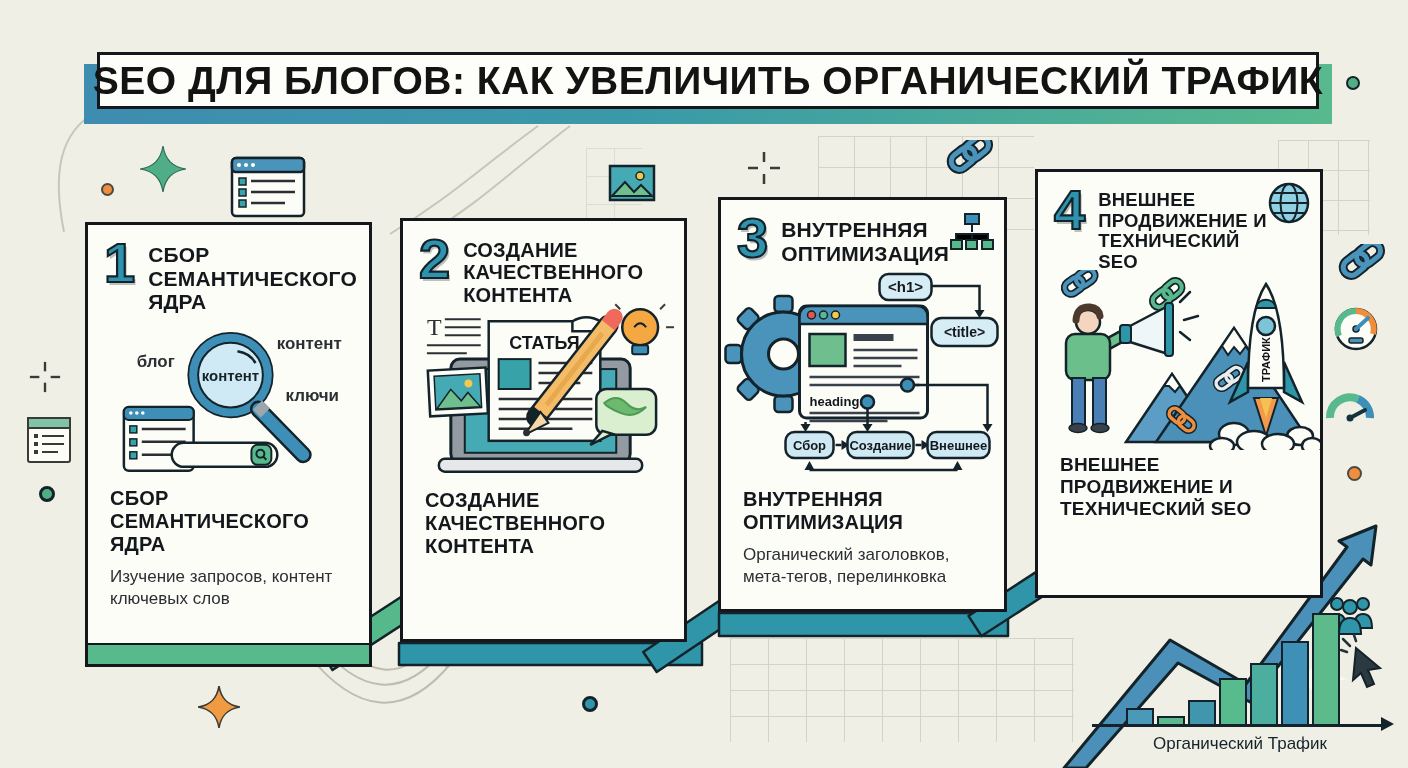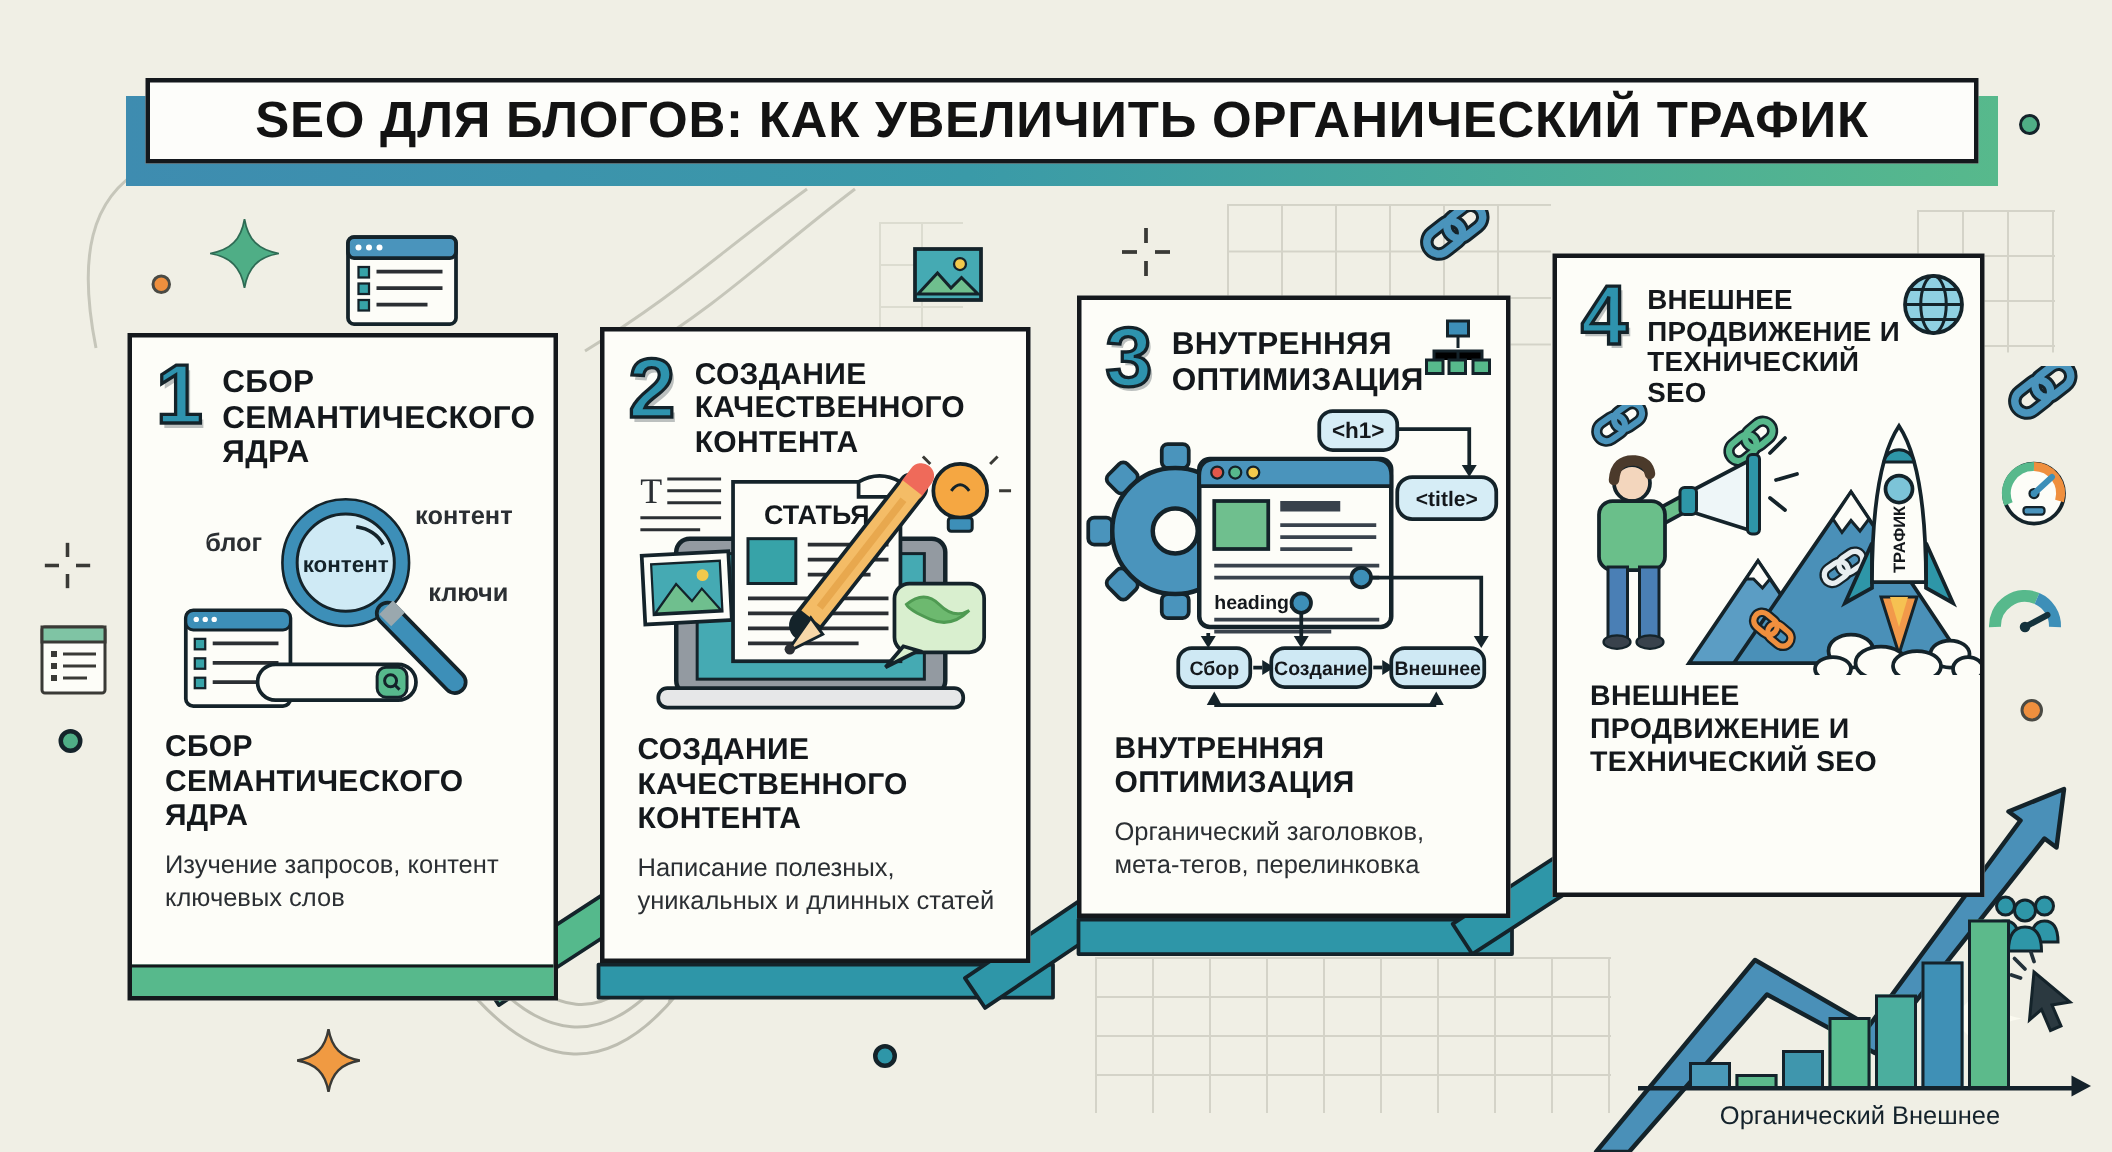--- a/index.html
+++ b/index.html
@@ -5,21 +5,21 @@
   html,body{margin:0;padding:0;}
   body{font-family:"Liberation Sans","DejaVu Sans",sans-serif;background:#e8e7dc;}
   #stage{position:relative;width:1408px;height:768px;background:#f0efe5;overflow:hidden;}
   svg{display:block;}
   .abs{position:absolute;}
   
   .title-shadow{position:absolute;left:84px;top:64px;width:1248px;height:60px;
     background:linear-gradient(90deg,#3e8cb0 0%,#3a9aa8 45%,#57b98c 100%);}
   .title-box{position:absolute;left:97px;top:52px;width:1222px;height:57px;background:#fdfdfa;
     border:3px solid #14181c;display:flex;align-items:center;justify-content:center;box-sizing:border-box;}
-  .title-box h1{margin:0;font-size:34px;font-weight:800;letter-spacing:.5px;color:#131313;white-space:nowrap;}
+  .title-box h1{margin:0;font-size:39px;font-weight:800;letter-spacing:.5px;color:#131313;white-space:nowrap;}
   
   .grid{position:absolute;opacity:.5;
     background-image:linear-gradient(#b9b9ac 1.5px,transparent 1.5px),linear-gradient(90deg,#b9b9ac 1.5px,transparent 1.5px);}
   
   .card{position:absolute;background:#fdfdf8;border:3px solid #14181c;box-sizing:border-box;z-index:3;}
   .card-header{position:absolute;left:16px;top:14px;right:12px;display:flex;gap:13px;align-items:flex-start;}
   .step-number{font-size:56px;line-height:.85;font-weight:800;color:#2e93ae;
     -webkit-text-stroke:2.2px #14232a;text-shadow:2px 3px 0 rgba(20,35,43,.28);flex:0 0 auto;}
   .step-heading{font-size:21px;font-weight:800;line-height:1.12;color:#14181c;letter-spacing:.2px;padding-top:4px;}
   .card-footer{position:absolute;left:22px;right:16px;}
@@ -200,21 +200,21 @@
       <div class="bar" style="height: 18px; background: rgb(74, 153, 184);"></div>
       <div class="bar" style="height: 10px; background: rgb(92, 185, 140);"></div>
       <div class="bar" style="height: 26px; background: rgb(63, 150, 173);"></div>
       <div class="bar" style="height: 48px; background: rgb(87, 187, 142);"></div>
       <div class="bar" style="height: 63px; background: rgb(75, 174, 158);"></div>
       <div class="bar" style="height: 85px; background: rgb(63, 144, 182);"></div>
       <div class="bar" style="height: 113px; background: rgb(92, 186, 139);"></div>
     </div>
   <div id="axis"></div>
   <div id="axis-head"></div>
-  <div id="chart-label">Органический Внешнее</div>
+  <div id="chart-label">Органический Трафик</div>
 
   <div class="title-shadow z1"></div>
   <div class="title-box z2">
     <h1>SEO ДЛЯ БЛОГОВ: КАК УВЕЛИЧИТЬ ОРГАНИЧЕСКИЙ ТРАФИК</h1>
   </div>
 
   <div class="card" id="card1">
     <div class="card-header">
       <div class="step-number">1</div>
       <div class="step-heading">СБОР СЕМАНТИЧЕСКОГО ЯДРА</div>
@@ -327,21 +327,20 @@
         <circle cx="124" cy="130" r="3.5" fill="#2b2f33"></circle>
       </g>
       <g>
         <rect x="194" y="86" width="60" height="46" rx="10" fill="#d9efcf" stroke="#14232a" stroke-width="2.5"></rect>
         <path d="M200,128 L188,142 L210,131 Z" fill="#d9efcf" stroke="#14232a" stroke-width="2.5"></path>
         <path d="M202,100 q12,-10 22,0 t20,4 q-12,12 -26,6 t-16,-10 Z" fill="#6db96f" stroke="#4f9a52" stroke-width="2"></path>
       </g>
     </svg>
     <div class="card-footer" style="top:268px">
       <p class="footer-heading">СОЗДАНИЕ КАЧЕСТВЕННОГО КОНТЕНТА</p>
-      <p class="footer-desc">Написание полезных, уникальных и длинных статей</p>
     </div>
   </div>
 
   <div class="card" id="card3">
     <div class="card-header" style="right:50px">
       <div class="step-number">3</div>
       <div class="step-heading">ВНУТРЕННЯЯ ОПТИМИЗАЦИЯ</div>
     </div>
     <svg class="corner-icon" style="right:10px;top:12px" width="44" height="44" viewBox="0 0 44 44">
       <g stroke="#14232a" stroke-width="2">

